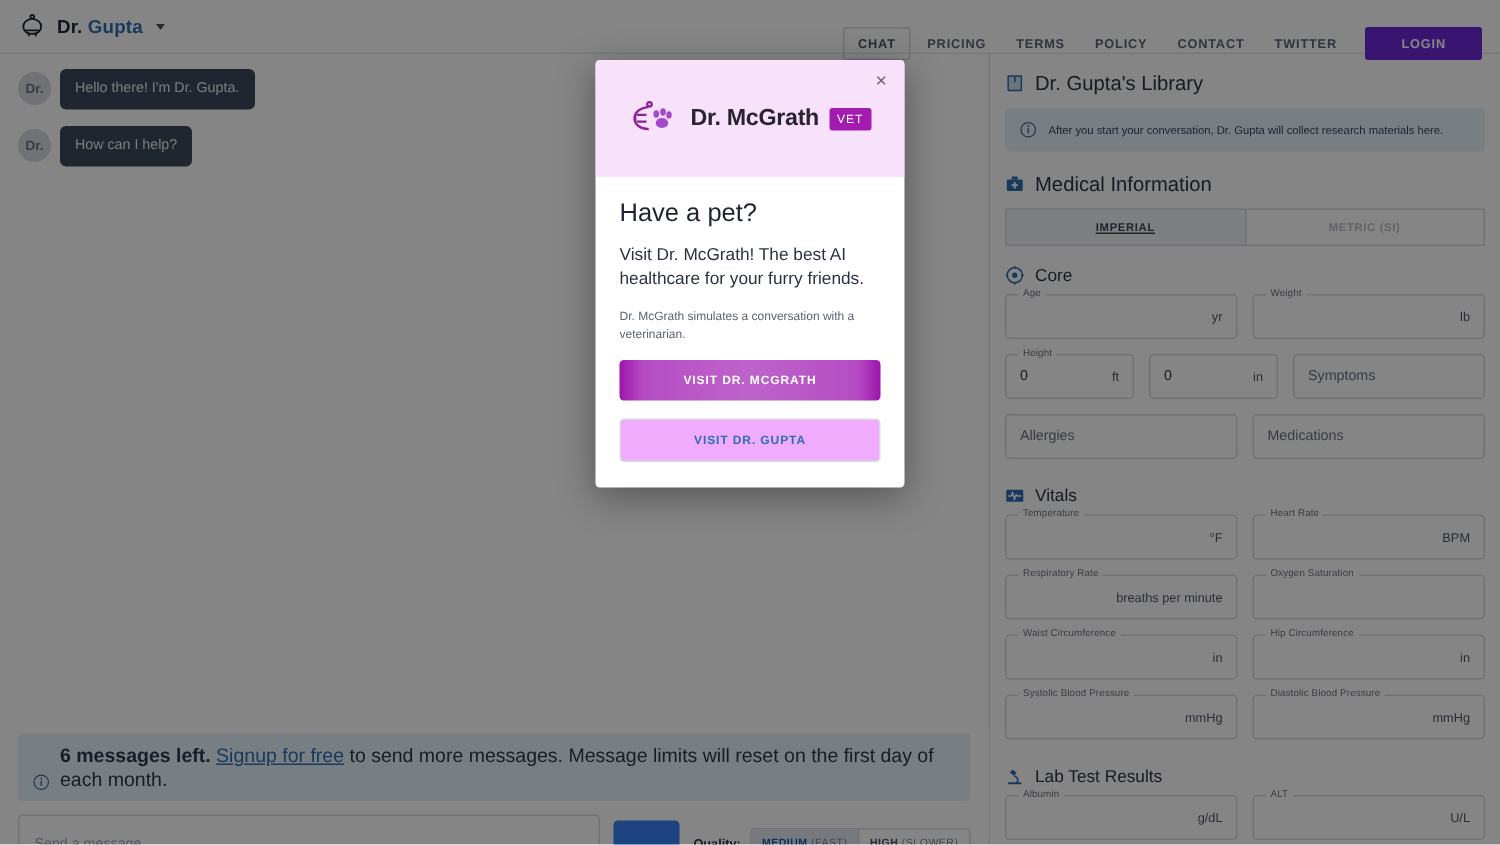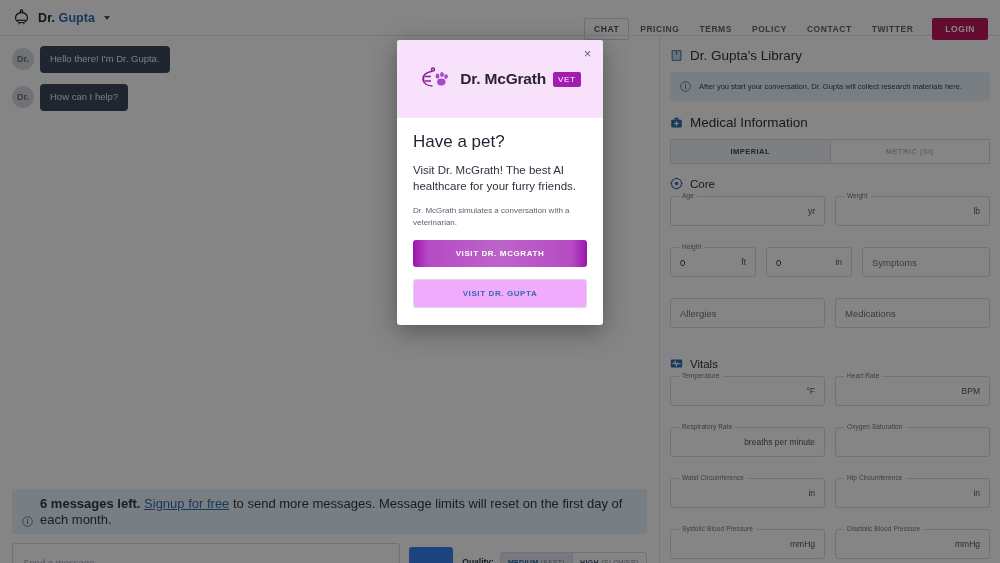--- a/index.html
+++ b/index.html
@@ -39,22 +39,22 @@
   }
   #nav { margin-left: auto; display: flex; align-items: center; gap: 2px; margin-top: 22px; }
   .nav-link {
     font-size: 8.5px; letter-spacing: .55px; font-weight: bold;
     color: #5d6675; padding: 5px 9px; cursor: pointer;
     text-decoration: none; white-space: nowrap;
   }
   .nav-link.boxed { border: 1px solid #d3d7de; border-radius: 2px; color: #4b5461; }
   .nav-login {
     font-size: 8.5px; letter-spacing: .55px; font-weight: bold;
-    color: #ffffff; background: #be185d; border-radius: 2px;
-    padding: 6px 13px; margin-left: 8px; cursor: pointer; text-align: center;
+    color: #ffffff; background: #6d28d9; border-radius: 2px;
+    padding: 6px 24px; margin-left: 8px; cursor: pointer; text-align: center;
   }
 
   
   #chat-col {
     position: absolute; top: 36px; left: 0; width: 660px; bottom: 0;
     background: #ffffff; border-right: 1px solid #e6e8ec;
   }
   #chat-scroll { position: absolute; top: 0; left: 0; right: 0; bottom: 78px; padding: 10px 12px; }
   .msg-row { display: flex; align-items: flex-start; gap: 6px; margin-bottom: 11px; }
   .avatar {
@@ -127,24 +127,24 @@
     font-size: 7.5px; color: #33445a;
   }
   .muted-line { font-size: 8px; color: #4d5766; margin-bottom: 9px; }
 
   .unit-tabs { display: flex; margin-bottom: 13px; }
   .unit-tab {
     flex: 1; text-align: center; font-size: 7.5px; font-weight: bold;
     letter-spacing: .45px; padding: 7px 0; cursor: pointer;
     border: 1px solid #d6dae1; color: #b9bfc8;
   }
-  .unit-tab.active { color: #3c4654; background: #f2f4f7; }
+  .unit-tab.active { color: #3c4654; background: #f2f4f7; text-decoration: underline; }
   .unit-tab + .unit-tab { border-left: none; }
 
-  .frow { display: flex; gap: 10px; margin-bottom: 21px; }
+  .frow { display: flex; gap: 10px; margin-bottom: 10px; }
   .fld {
     position: relative; flex: 1 1 0; height: 30px;
     border: 1px solid #d6dae1; border-radius: 3px; background: #fff;
   }
   .fld.narrow { flex: 0 0 86px; }
   .fld .lbl {
     position: absolute; top: -5px; left: 8px;
     background: #fff; padding: 0 3px;
     font-size: 6.5px; color: #6d7682; letter-spacing: .1px;
     white-space: nowrap;

